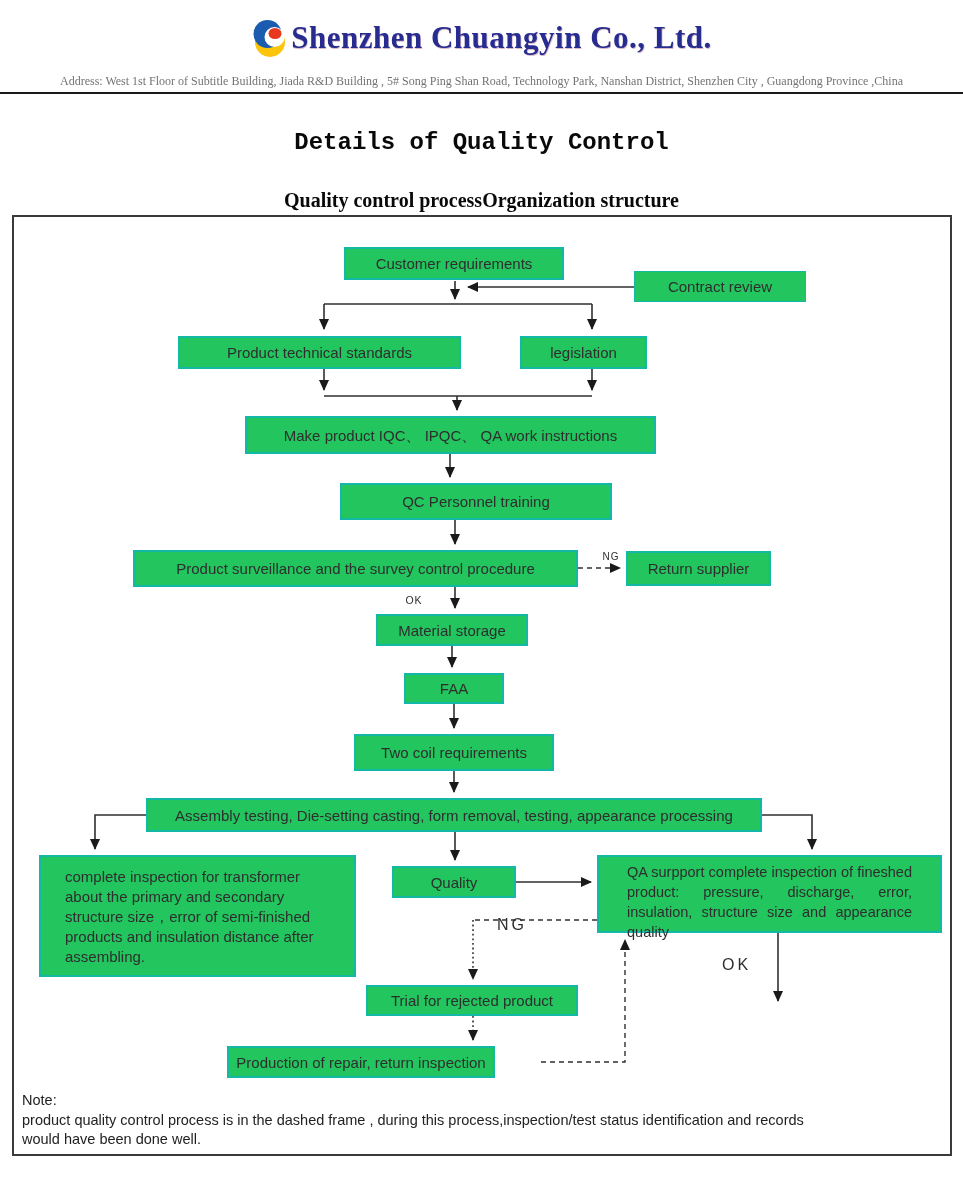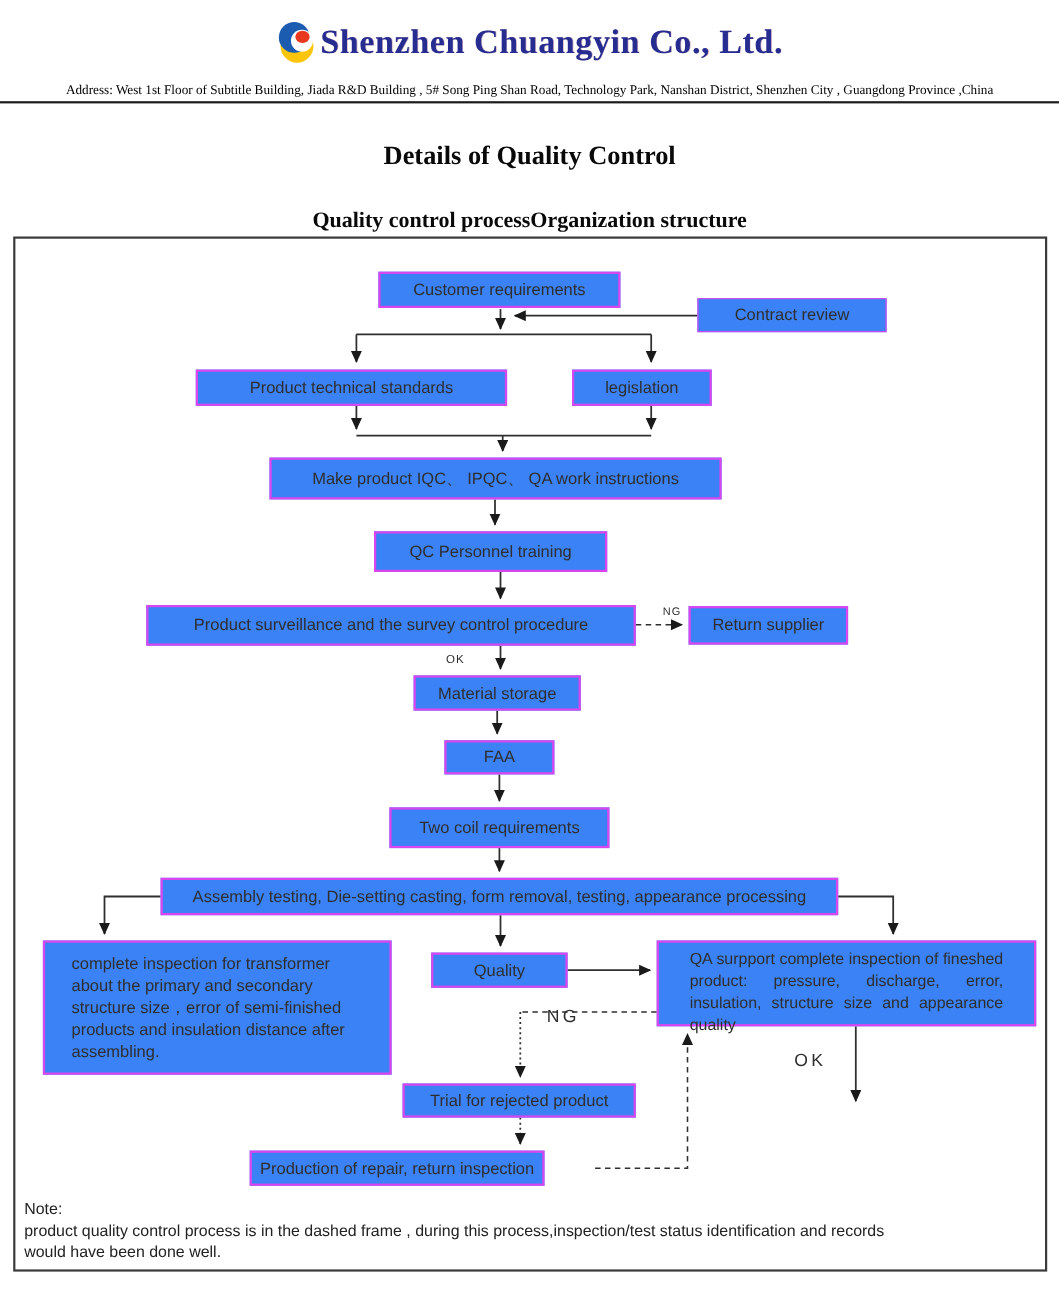--- a/index.html
+++ b/index.html
@@ -13,52 +13,52 @@
     position:absolute; top:12px; left:0; width:963px; height:52px;
     display:flex; align-items:center; justify-content:center; 
   }
   .brand .company {
     font-family:"Liberation Serif", serif; font-weight:bold;
     font-size:31px; color:#272c91; letter-spacing:0.5px;
     text-shadow:0.6px 0.6px 0 #d8b9c6;
   }
   .address {
     position:absolute; top:74px; left:0; width:963px; text-align:center;
-    font-family:"Liberation Serif", serif; font-size:12px; color:#000000;
+    font-family:"Liberation Serif", serif; font-size:12px; color:#737373;
   }
   .hdr-divider { position:absolute; top:92px; left:0; width:963px; height:0; border-top:2px solid #1a1a1a; }
 
   .title-main {
     position:absolute; top:129px; left:0; width:963px; text-align:center;
-    font-family:Liberation Serif, serif; font-weight:bold; font-size:24px; color:#090909;
+    font-family:Liberation Mono, monospace; font-weight:bold; font-size:24px; color:#090909;
   }
   .title-sub {
     position:absolute; top:189px; left:0; width:963px; text-align:center;
     font-family:"Liberation Serif", serif; font-weight:bold; font-size:20px; color:#090909;
   }
 
   
   .frame { position:absolute; left:12px; top:215px; width:936px; height:937px; border:2px solid #3a3a3a; background:transparent; }
 
   svg.overlay { position:absolute; left:0; top:0; width:963px; height:1179px; pointer-events:none; }
   .ln  { stroke:#2f2f2f; stroke-width:1.6; fill:none; }
   .lnd { stroke:#2f2f2f; stroke-width:1.4; fill:none; stroke-dasharray:5 4; }
   .lnt { stroke:#2f2f2f; stroke-width:1.6; fill:none; stroke-dasharray:1.8 2.8; }
 
   .box {
-    position:absolute; box-sizing:border-box; border:2px solid #d946ef; background:#3b82f6;
+    position:absolute; box-sizing:border-box; border:2px solid #14b8a6; background:#22c55e;
     display:flex; align-items:center; justify-content:center; text-align:center;
     font-size:15px; color:#2e2e2e; line-height:19px; padding:0 4px;
   }
   #b-customer   { left:344px; top:247px; width:220px; height:33px; }
   #b-contract   { left:634px; top:271px; width:172px; height:31px; border-width:1.5px; }
   #b-ptech      { left:178px; top:336px; width:283px; height:33px; }
   #b-legis      { left:520px; top:336px; width:127px; height:33px; }
   #b-make       { left:245px; top:416px; width:411px; height:38px; }
-  #b-qctrain    { left:340px; top:483px; width:212px; height:37px; }
+  #b-qctrain    { left:340px; top:483px; width:272px; height:37px; }
   #b-surv       { left:133px; top:550px; width:445px; height:37px; }
   #b-return     { left:626px; top:551px; width:145px; height:35px; }
   #b-material   { left:376px; top:614px; width:152px; height:32px; }
   #b-faa        { left:404px; top:673px; width:100px; height:31px; }
   #b-twocoil    { left:354px; top:734px; width:200px; height:37px; }
   #b-assembly   { left:146px; top:798px; width:616px; height:34px; }
   #b-leftinsp   { left:39px;  top:855px; width:317px; height:122px;
                   align-items:flex-start; justify-content:flex-start; text-align:left;
                   padding:10px 24px; line-height:20px; white-space:pre-line; }
   #b-quality    { left:392px; top:866px; width:124px; height:32px; }

